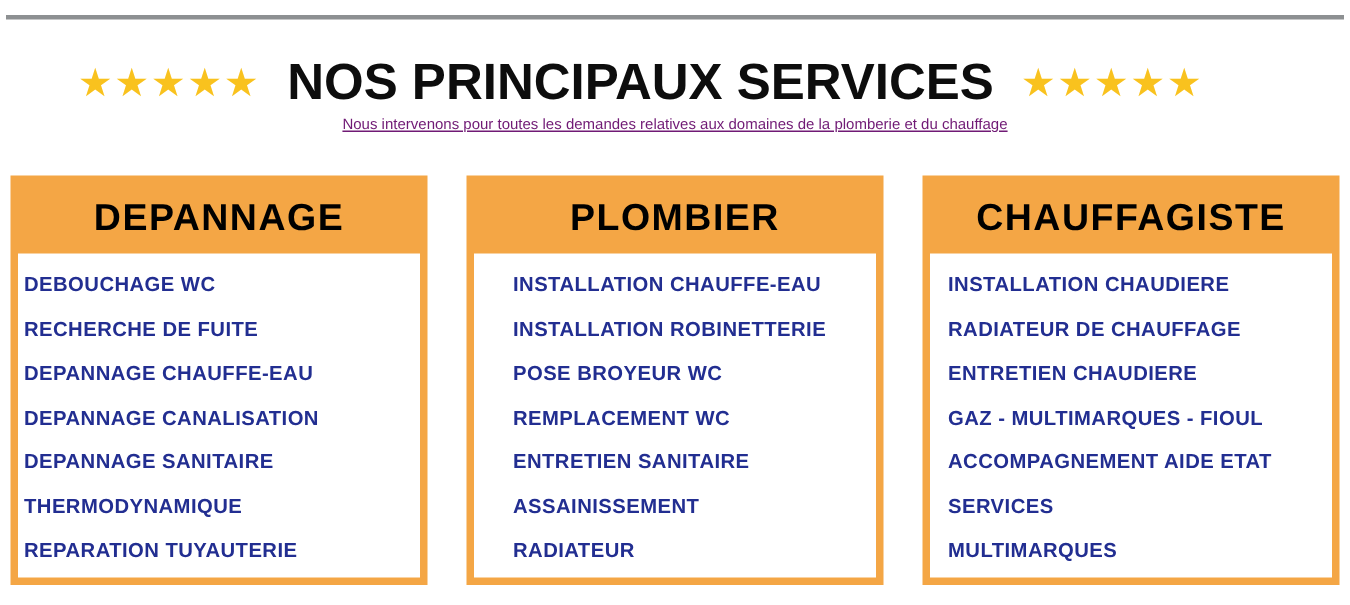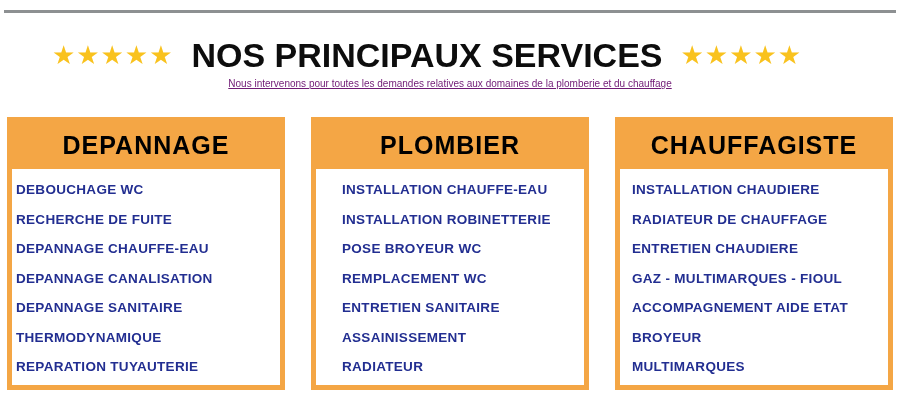--- a/index.html
+++ b/index.html
@@ -104,18 +104,18 @@
   </div>
 
   <div class="box col-2">
     <div class="box-header">CHAUFFAGISTE</div>
     <div class="box-body">
       <div class="service-item">INSTALLATION CHAUDIERE</div>
       <div class="service-item">RADIATEUR DE CHAUFFAGE</div>
       <div class="service-item">ENTRETIEN CHAUDIERE</div>
       <div class="service-item">GAZ - MULTIMARQUES - FIOUL</div>
       <div class="service-item">ACCOMPAGNEMENT AIDE ETAT</div>
-      <div class="service-item">BROYEUR</div>
+      <div class="service-item">SERVICES</div>
       <div class="service-item">MULTIMARQUES</div>
     </div>
   </div>
 
 </div>
 
 </body></html>

